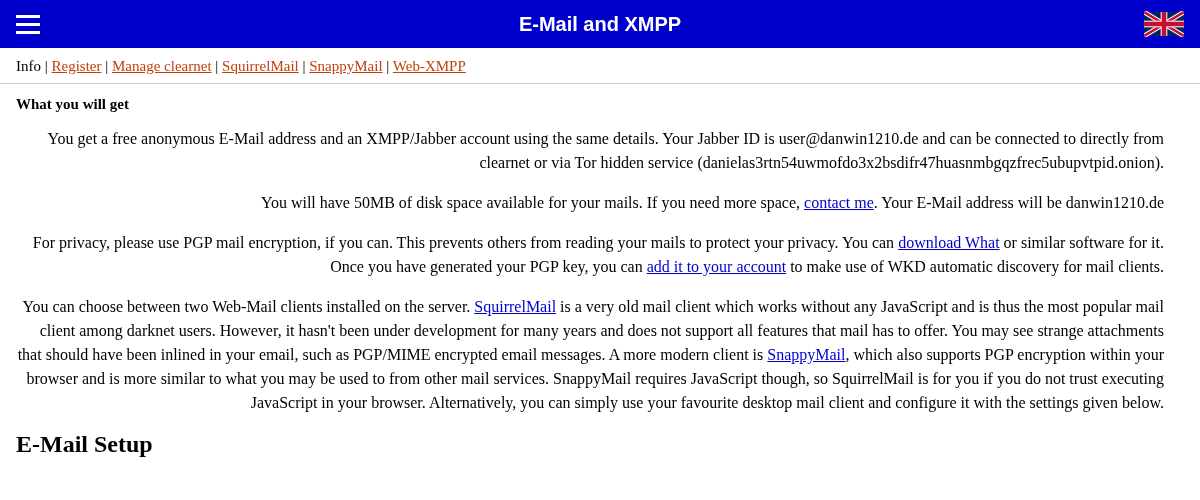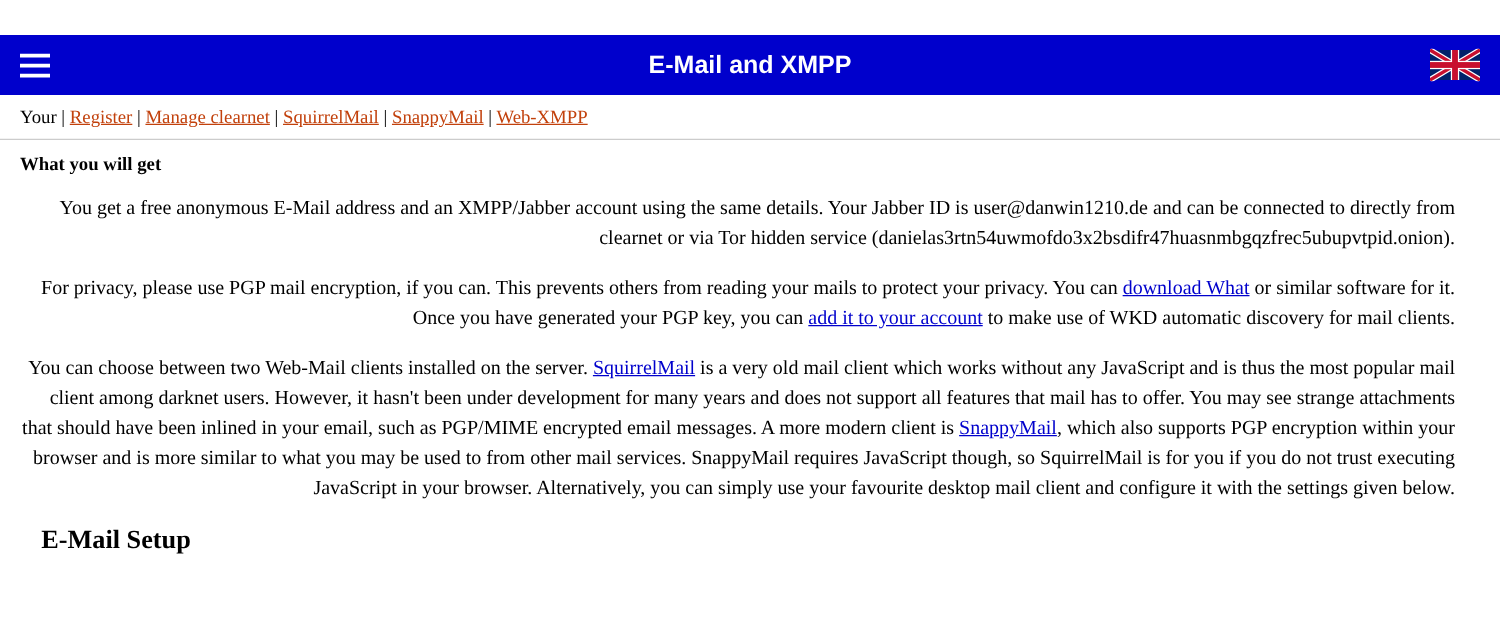--- a/index.html
+++ b/index.html
@@ -7,21 +7,20 @@
 
     
     .header {
       background: #0000cc;
       display: flex;
       align-items: center;
       justify-content: center;
       padding: 8px 16px;
       position: relative;
       height: 48px;
-      margin-top: 28px;
     }
     .header-title {
       color: #fff;
       font-size: 20px;
       font-weight: bold;
       font-family: Arial, sans-serif;
     }
     .hamburger-icon {
       position: absolute;
       left: 16px;
@@ -79,25 +78,24 @@
       margin-bottom: 16px;
       line-height: 1.5;
       font-size: 16px;
       text-align: right;
     }
     .content a {
       color: #0000cc;
       text-decoration: underline;
     }
     .content h3 {
-      font-size: 21px;
+      font-size: 24px;
       font-weight: bold;
       margin-top: 8px;
       font-family: Times New Roman, serif;
-      margin-left: 17px;
     }
   </style>
 </head>
 <body>
 
 <header class="header">
   <div class="hamburger-icon">
     <span></span>
     <span></span>
     <span></span>
@@ -117,41 +115,44 @@
       <rect x="0" y="13" width="60" height="10" fill="#fff"></rect>
       <rect x="25" y="0" width="10" height="36" fill="#fff"></rect>
 
       <rect x="0" y="14.5" width="60" height="7" fill="#C8102E"></rect>
       <rect x="26.5" y="0" width="7" height="36" fill="#C8102E"></rect>
     </svg>
   </div>
 </header>
 
 <nav class="nav">
-  <span>Your</span>
+  <span>Info</span>
   <span> | </span>
   <a href="#">Register</a>
   <span> | </span>
   <a href="#">Manage clearnet</a>
   <span> | </span>
   <a href="#">SquirrelMail</a>
   <span> | </span>
   <a href="#">SnappyMail</a>
   <span> | </span>
   <a href="#">Web-XMPP</a>
 </nav>
 
 <div class="content">
 
   <h2>What you will get</h2>
 
   <p>
     You get a free anonymous E-Mail address and an XMPP/Jabber account using the same details. Your Jabber ID is user@danwin1210.de and can be connected to directly from clearnet or via Tor hidden service (danielas3rtn54uwmofdo3x2bsdifr47huasnmbgqzfrec5ubupvtpid.onion).
   </p>
 
+  <p>
+    You will have 50MB of disk space available for your mails. If you need more space, <a href="#">contact me</a>. Your E-Mail address will be danwin1210.de
+  </p>
 
   <p>
     For privacy, please use PGP mail encryption, if you can. This prevents others from reading your mails to protect your privacy. You can <a href="#">download What</a> or similar software for it. Once you have generated your PGP key, you can <a href="#">add it to your account</a> to make use of WKD automatic discovery for mail clients.
   </p>
 
   <p>
     You can choose between two Web-Mail clients installed on the server. <a href="#">SquirrelMail</a> is a very old mail client which works without any JavaScript and is thus the most popular mail client among darknet users. However, it hasn't been under development for many years and does not support all features that mail has to offer. You may see strange attachments that should have been inlined in your email, such as PGP/MIME encrypted email messages. A more modern client is <a href="#">SnappyMail</a>, which also supports PGP encryption within your browser and is more similar to what you may be used to from other mail services. SnappyMail requires JavaScript though, so SquirrelMail is for you if you do not trust executing JavaScript in your browser. Alternatively, you can simply use your favourite desktop mail client and configure it with the settings given below.
   </p>
 
   <h3>E-Mail Setup</h3>

